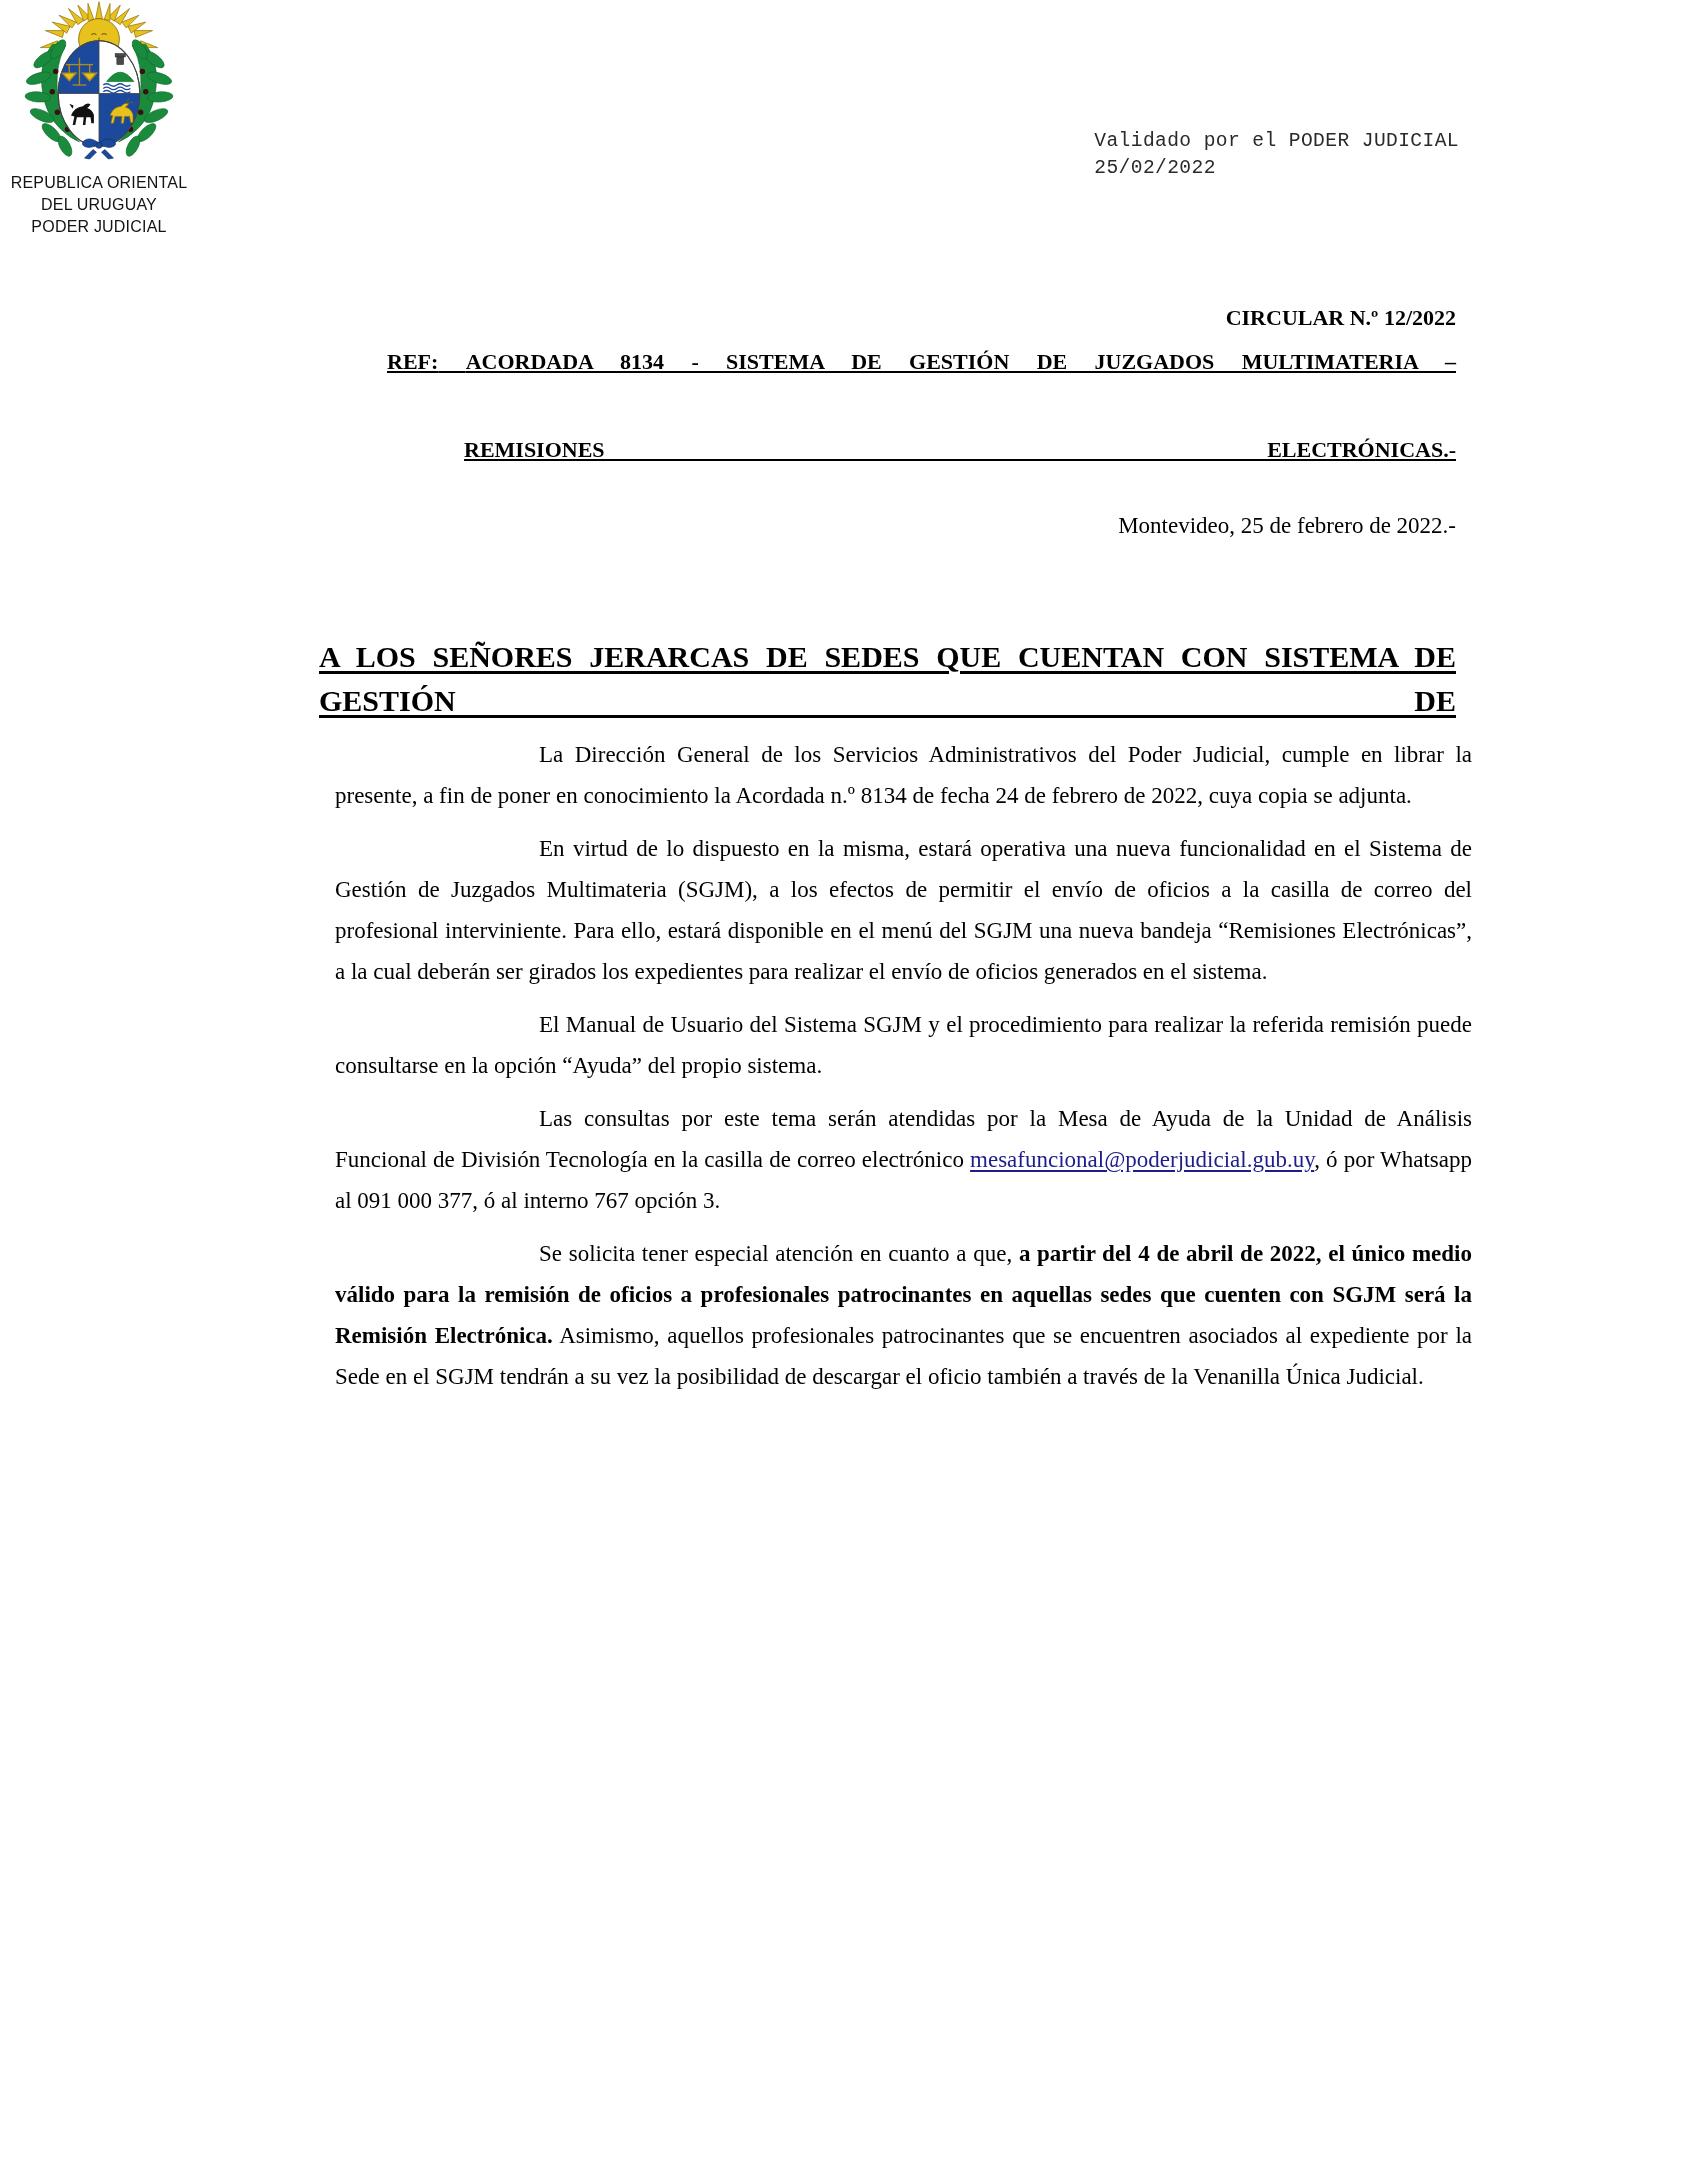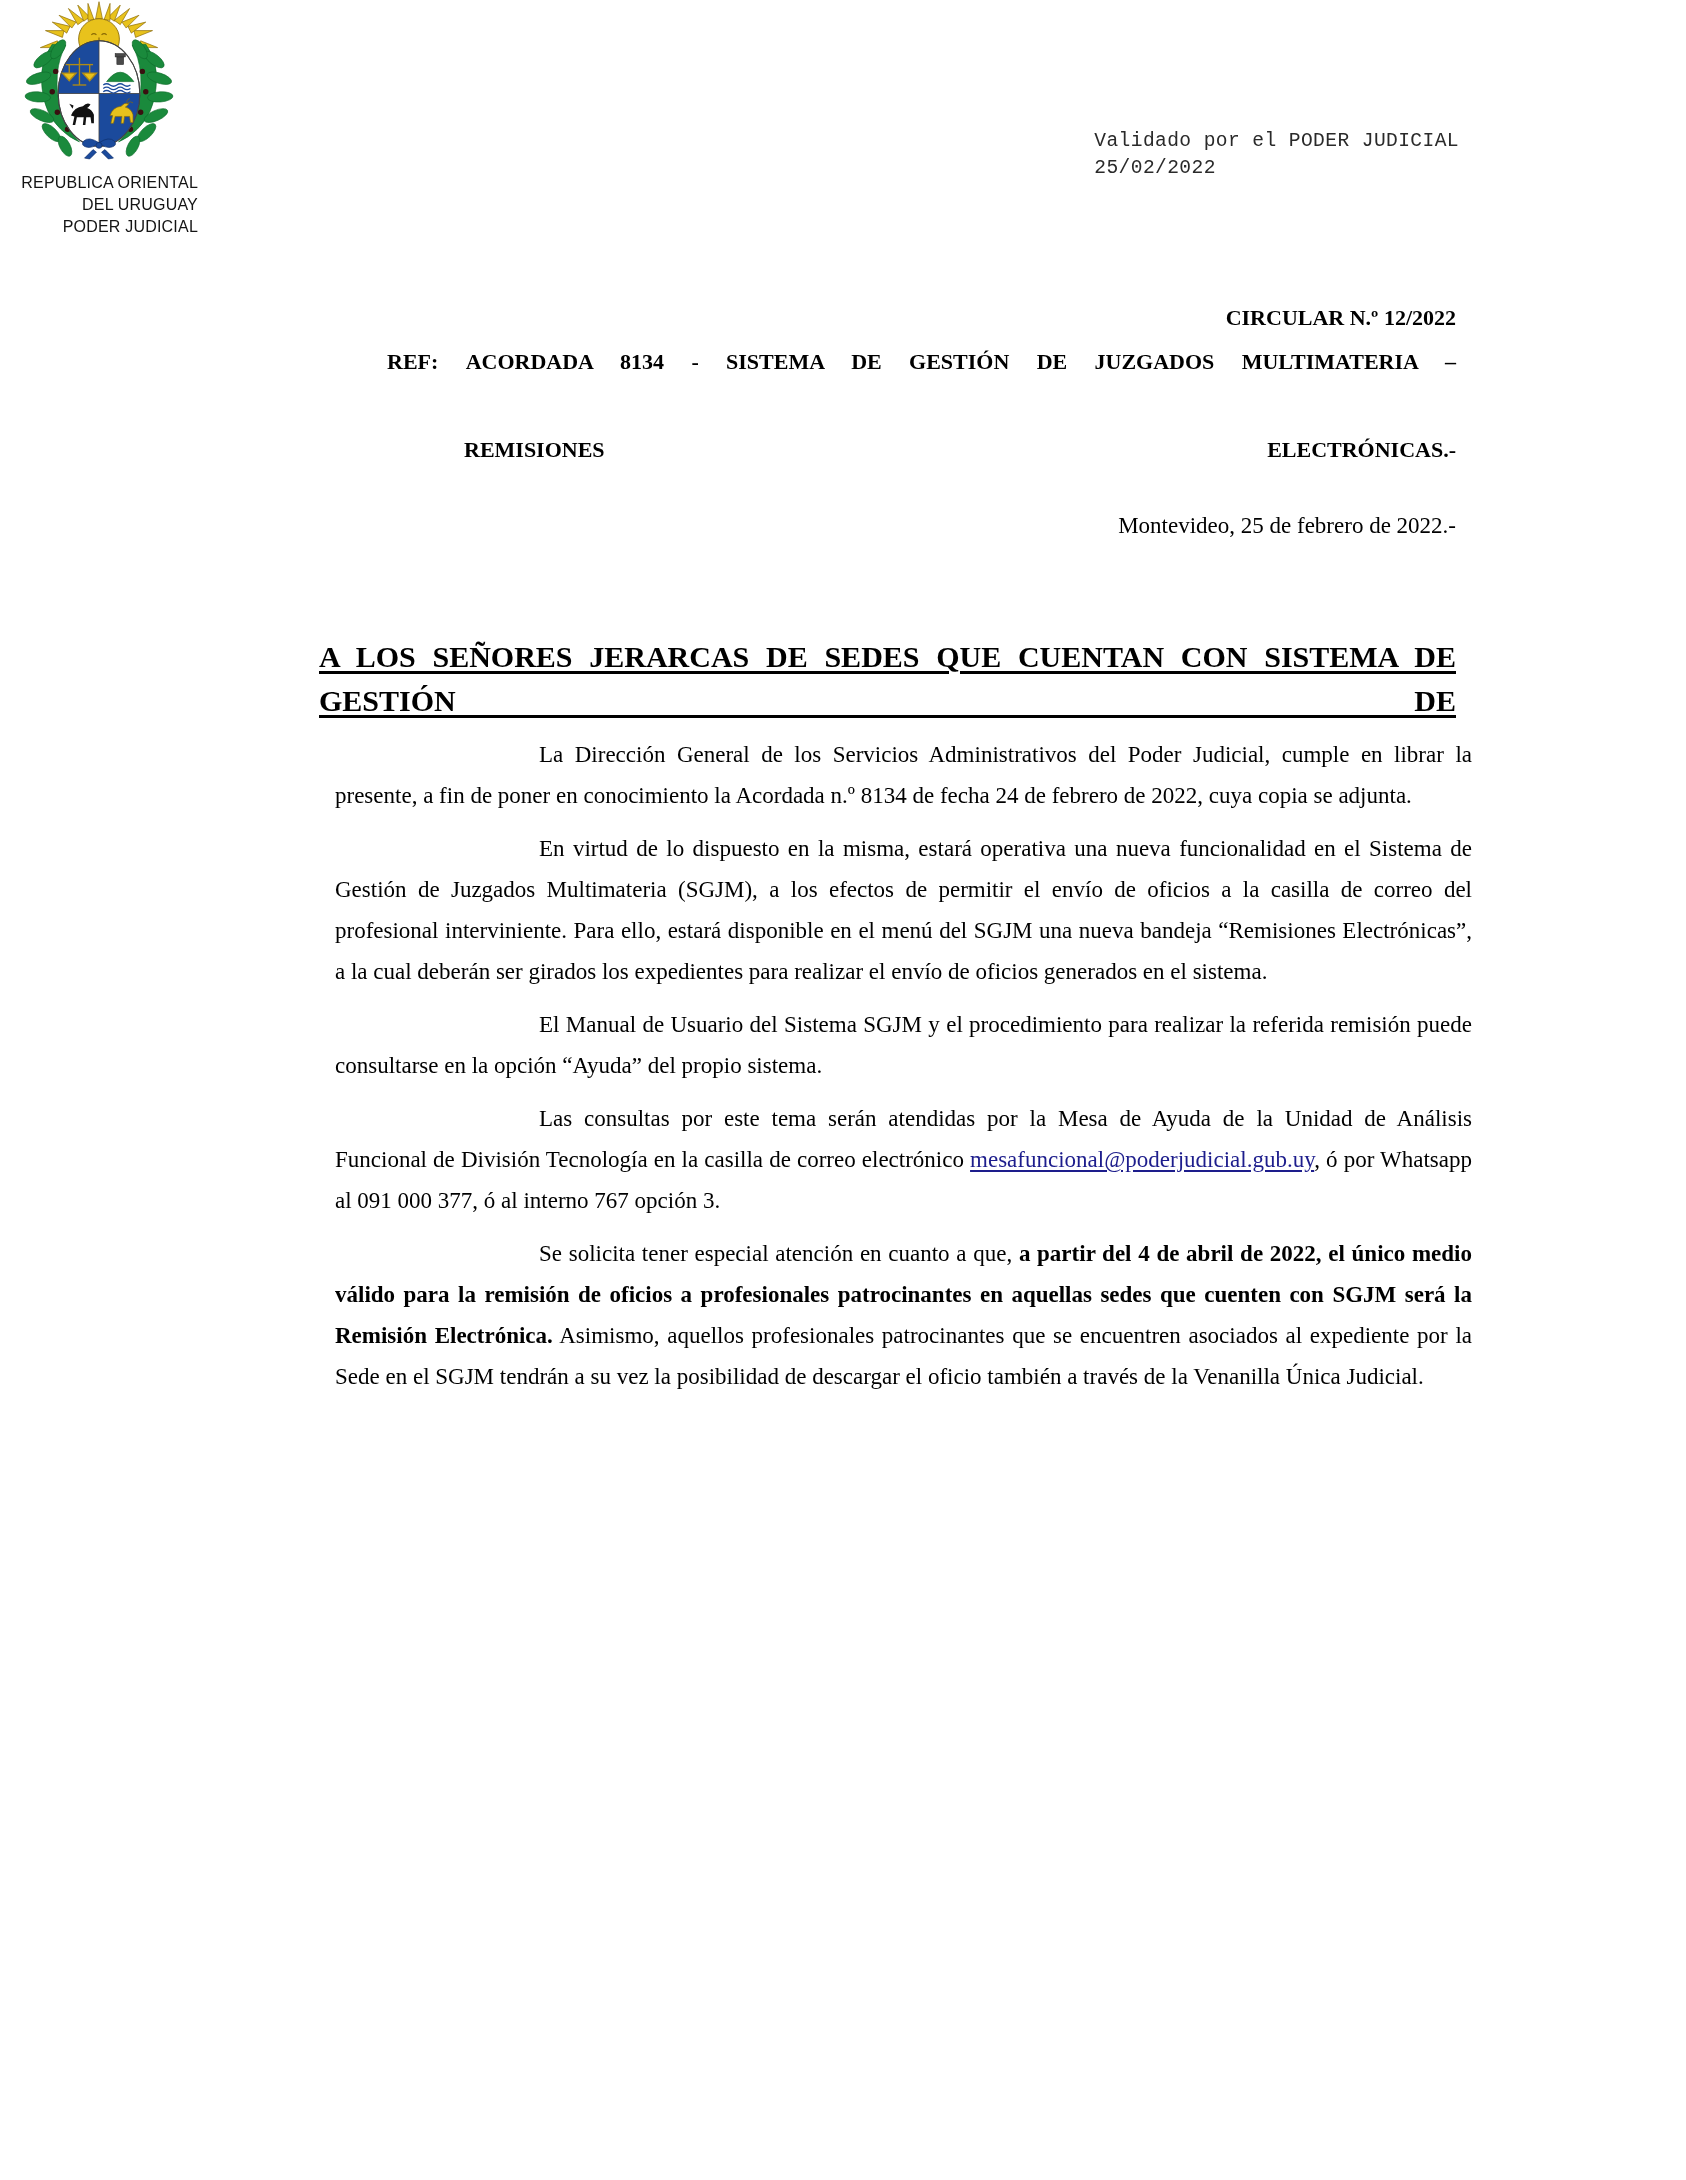--- a/index.html
+++ b/index.html
@@ -16,21 +16,21 @@
     color: #000000;
     overflow: hidden;
   }
 
   
   .letterhead {
     position: absolute;
     left: 0px;
     top: 0px;
     width: 198px;
-    text-align: right;
+    text-align: center;
   }
   .coat-of-arms {
     width: 162px;
     height: 170px;
     margin: 0 auto;
     display: block;
   }
   .letterhead-lines {
     margin-top: 1.7px;
     font-family: "Liberation Sans", "DejaVu Sans", sans-serif;
@@ -76,20 +76,21 @@
   }
   .title-block .circular-no {
     display: block;
     text-align: right;
   }
   .ref-line {
     display: block;
     text-indent: 0;
     padding-left: 77px;
     text-align: justify;
+    text-decoration: underline;
   }
   .ref-line > .ref-label { margin-left: -77px; }
   .ref-line::after {
     content: "";
     display: inline-block;
     width: 100%;
     height: 0;
   }
 
   .place-date {

